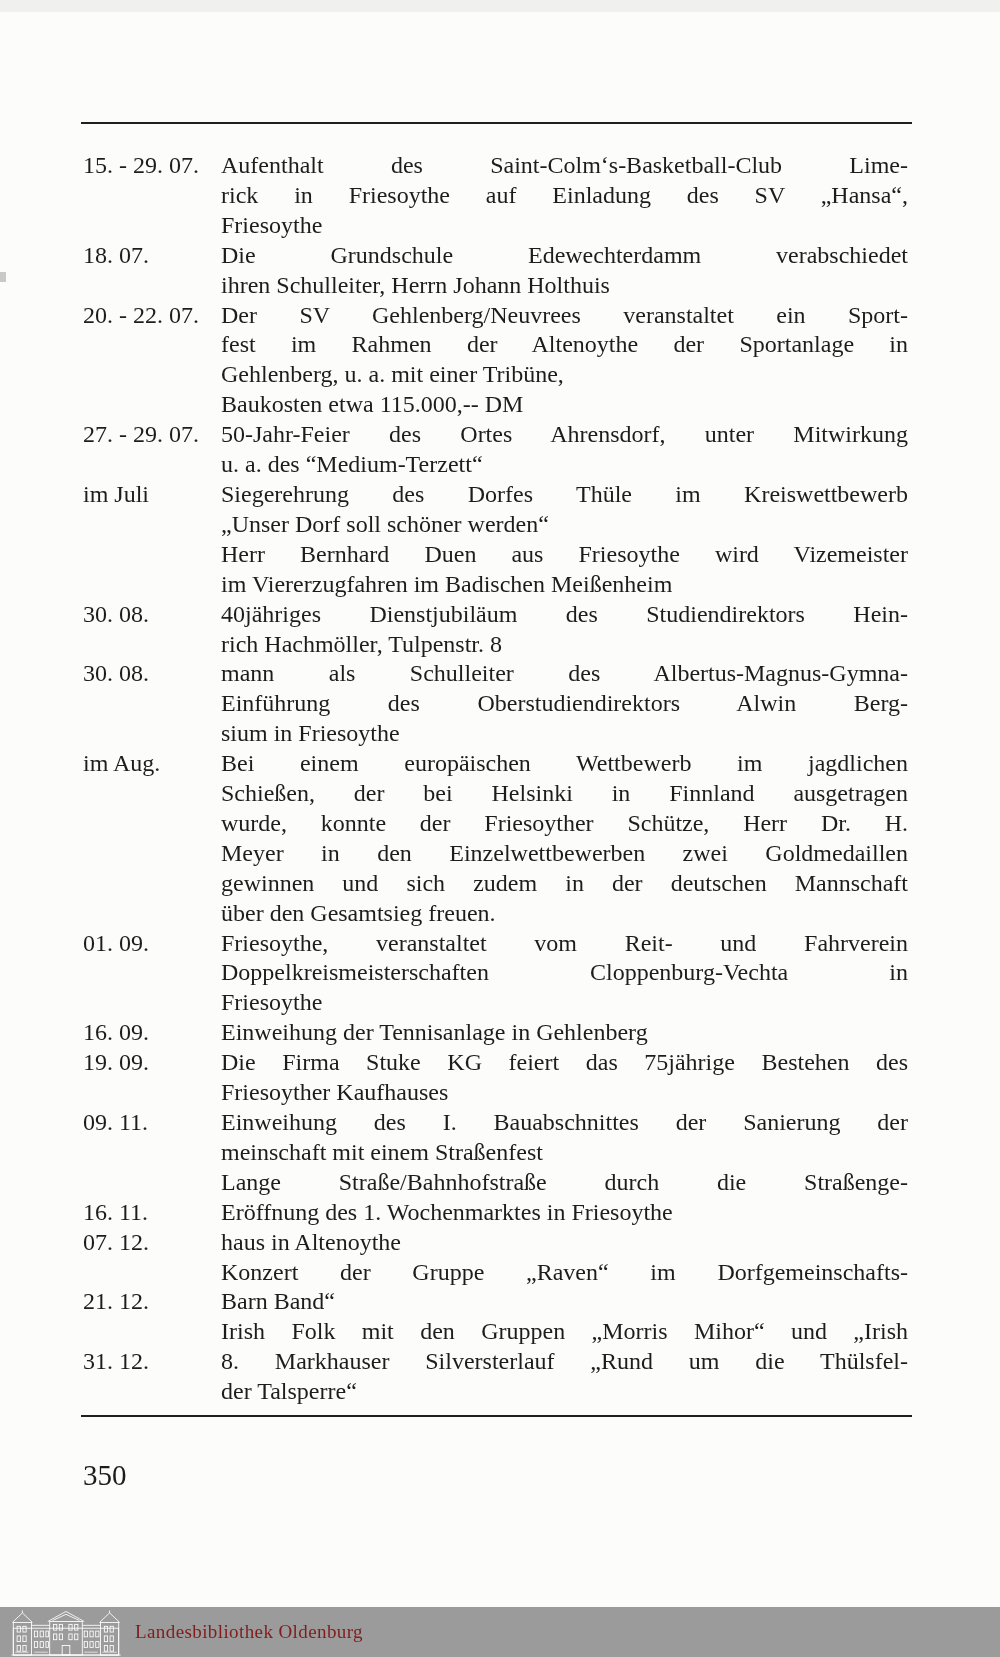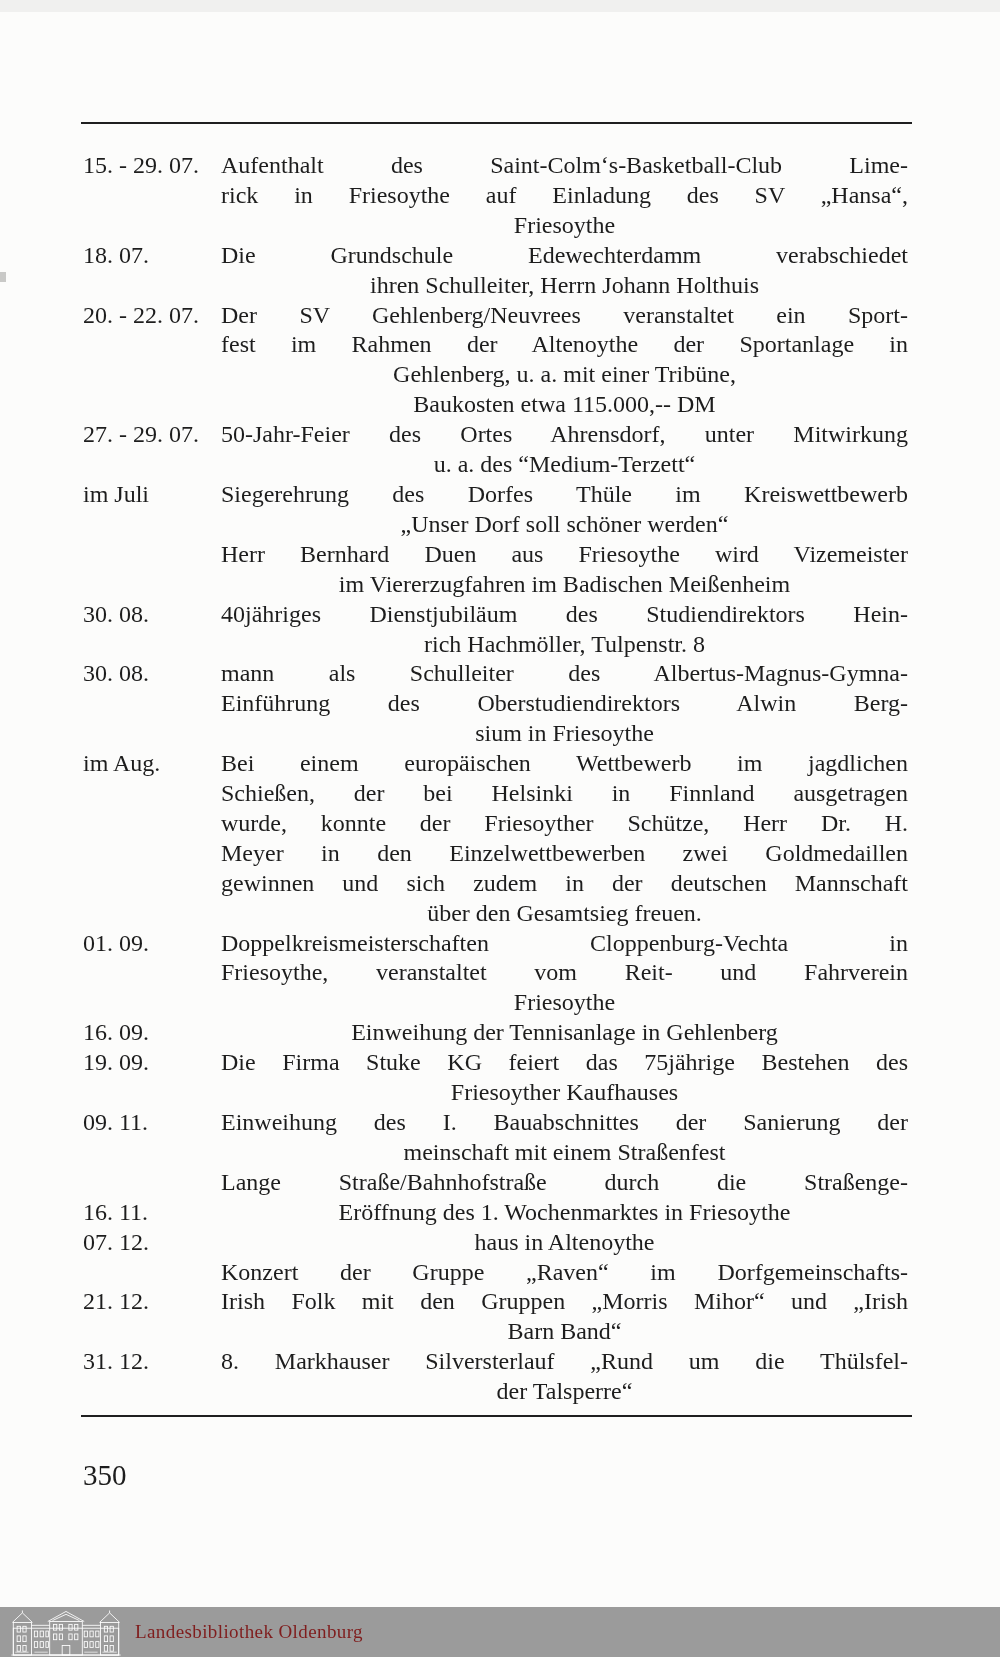--- a/index.html
+++ b/index.html
@@ -21,21 +21,21 @@
   .scan-artifact{
     position:absolute;left:0;top:272px;width:6px;height:10px;background:#c9c9c7;
   }
   .entries{
     position:absolute;left:83px;top:151px;width:825px;
     font-size:24px;line-height:29.9px;
   }
   .entry{display:flex;align-items:flex-start;}
   .entry .date{width:138px;flex:none;white-space:nowrap;}
   .entry .body{width:687px;flex:none;}
-  .line{text-align:center;}
+  .line{text-align:left;}
   .line.j{text-align:justify;text-align-last:justify;}
   .page-number{
     position:absolute;left:83px;top:1460px;font-size:29px;line-height:30px;
   }
   .footer-bar{
     position:absolute;left:0;top:1607px;width:100%;height:50px;
     background:#9b9b9b;display:flex;align-items:center;
   }
   .footer-logo{
     position:absolute;left:7px;bottom:1px;width:118px;height:46px;
@@ -116,22 +116,22 @@
         <div class="line j">Schießen, der bei Helsinki in Finnland ausgetragen</div>
         <div class="line j">wurde, konnte der Friesoyther Schütze, Herr Dr. H.</div>
         <div class="line j">Meyer in den Einzelwettbewerben zwei Goldmedaillen</div>
         <div class="line j">gewinnen und sich zudem in der deutschen Mannschaft</div>
         <div class="line">über den Gesamtsieg freuen.</div>
       </div>
     </div>
     <div class="entry">
       <div class="date">01. 09.</div>
       <div class="body">
+        <div class="line j">Friesoythe, veranstaltet vom Reit- und Fahrverein</div>
         <div class="line j">Doppelkreismeisterschaften Cloppenburg-Vechta in</div>
-        <div class="line j">Friesoythe, veranstaltet vom Reit- und Fahrverein</div>
         <div class="line">Friesoythe</div>
       </div>
     </div>
     <div class="entry">
       <div class="date">16. 09.</div>
       <div class="body">
         <div class="line">Einweihung der Tennisanlage in Gehlenberg</div>
       </div>
     </div>
     <div class="entry">
@@ -158,22 +158,22 @@
     <div class="entry">
       <div class="date">07. 12.</div>
       <div class="body">
         <div class="line">haus in Altenoythe</div>
         <div class="line j">Konzert der Gruppe „Raven“ im Dorfgemeinschafts-</div>
       </div>
     </div>
     <div class="entry">
       <div class="date">21. 12.</div>
       <div class="body">
+        <div class="line">Barn Band“</div>
         <div class="line j">Irish Folk mit den Gruppen „Morris Mihor“ und „Irish</div>
-        <div class="line">Barn Band“</div>
       </div>
     </div>
     <div class="entry">
       <div class="date">31. 12.</div>
       <div class="body">
         <div class="line j">8. Markhauser Silversterlauf „Rund um die Thülsfel-</div>
         <div class="line">der Talsperre“</div>
       </div>
     </div>
   </div>

